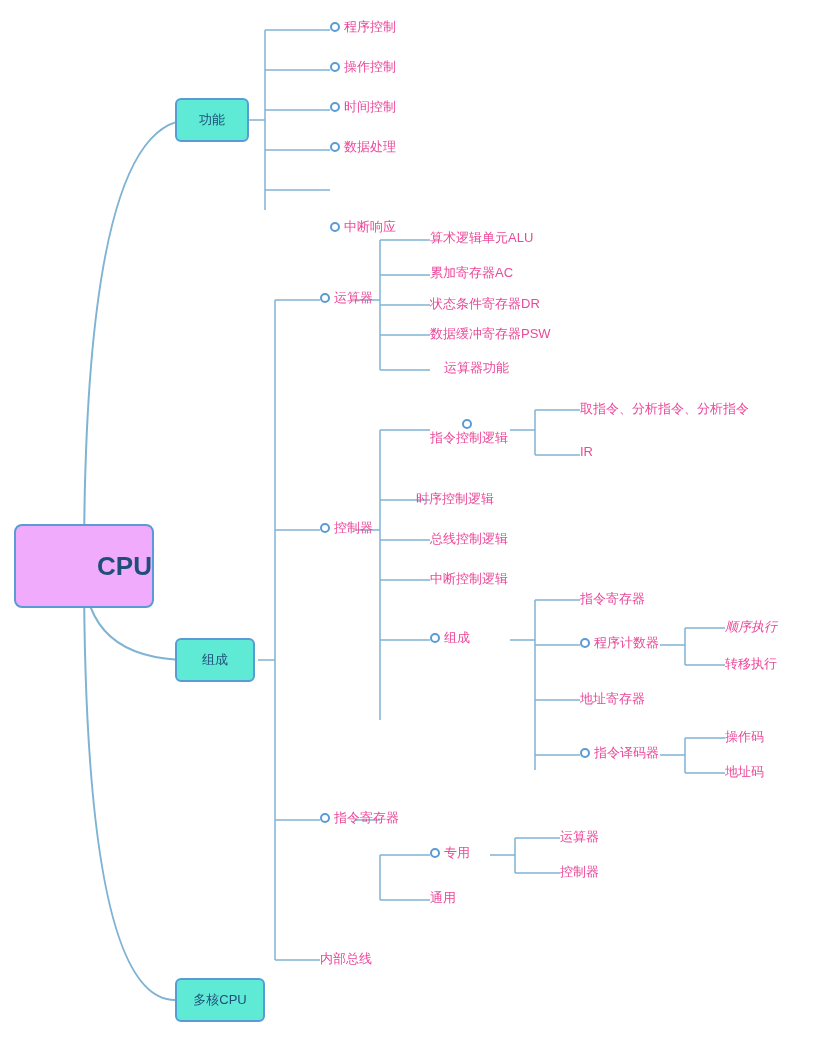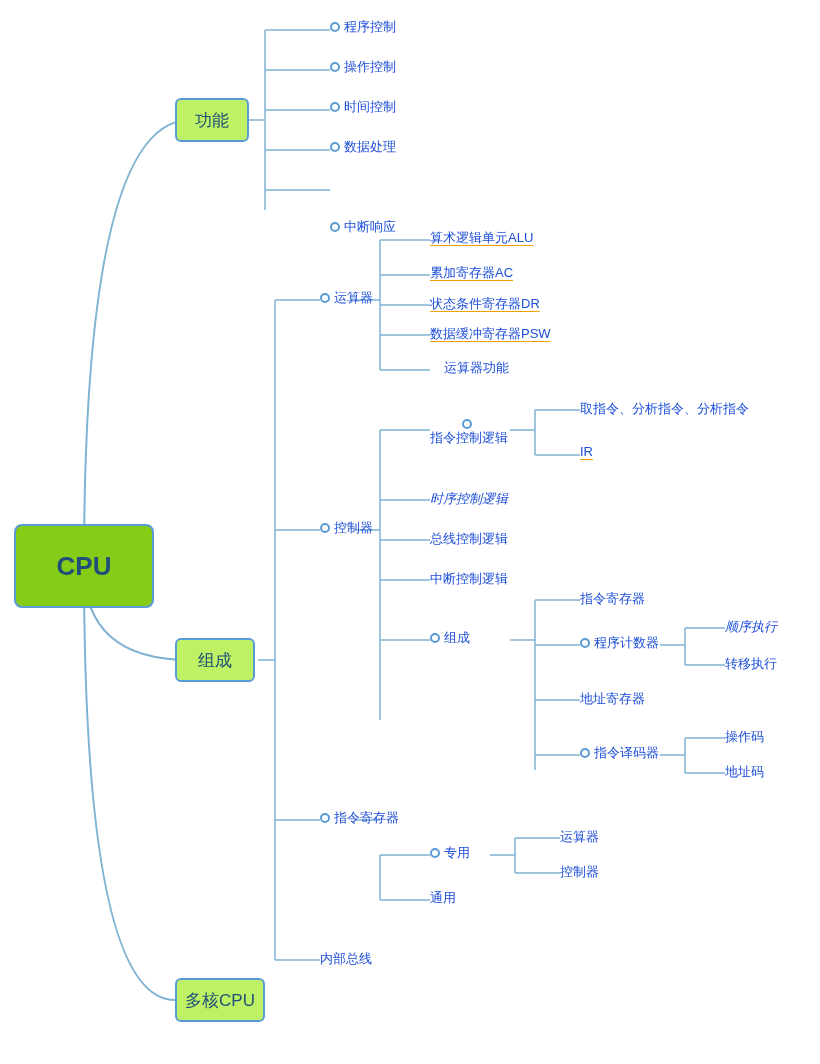--- a/index.html
+++ b/index.html
@@ -24,43 +24,43 @@
       border-radius: 6px;
       background: #fff;
       display: flex;
       align-items: center;
       justify-content: center;
       font-size: 14px;
       color: #333;
       white-space: nowrap;
     }
     .node-box.main {
-      background: #84cc16;
+      background: #f0abfc;
       border-color: #5b9bd5;
       font-size: 26px;
       font-weight: bold;
       color: #1f4e79;
       border-radius: 8px;
+      justify-content: flex-end;
     }
     .node-box.category {
-      background: #bef264;
+      background: #5eead4;
       border-color: #5b9bd5;
-      font-size: 17px;
+      font-size: 13px;
       color: #1f4e79;
     }
     .node-label {
       position: absolute;
       font-size: 13px;
-      color: #1d4ed8;
+      color: #ec4899;
       white-space: nowrap;
       display: flex;
       align-items: center;
     }
     .node-label.underline {
-      text-decoration: underline;
       text-decoration-color: #f0a000;
       text-underline-offset: 3px;
     }
     .dot {
       width: 10px;
       height: 10px;
       border-radius: 50%;
       border: 2px solid #5b9bd5;
       background: #fff;
       display: inline-block;
@@ -210,21 +210,21 @@
   <span>指令控制逻辑</span>
 </div>
 
 <div class="node-label" style="left:580px; top:400px;">
   <span>取指令、分析指令、分析指令</span>
 </div>
 <div class="node-label underline" style="left:580px; top:444px;">
   <span>IR</span>
 </div>
 
-<div class="node-label" style="left:430px; top:490px;font-style:italic;">
+<div class="node-label" style="left:416px; top:490px;">
   <span>时序控制逻辑</span>
 </div>
 
 <div class="node-label" style="left:430px; top:530px;">
   <span>总线控制逻辑</span>
 </div>
 
 <div class="node-label" style="left:430px; top:570px;">
   <span>中断控制逻辑</span>
 </div>

